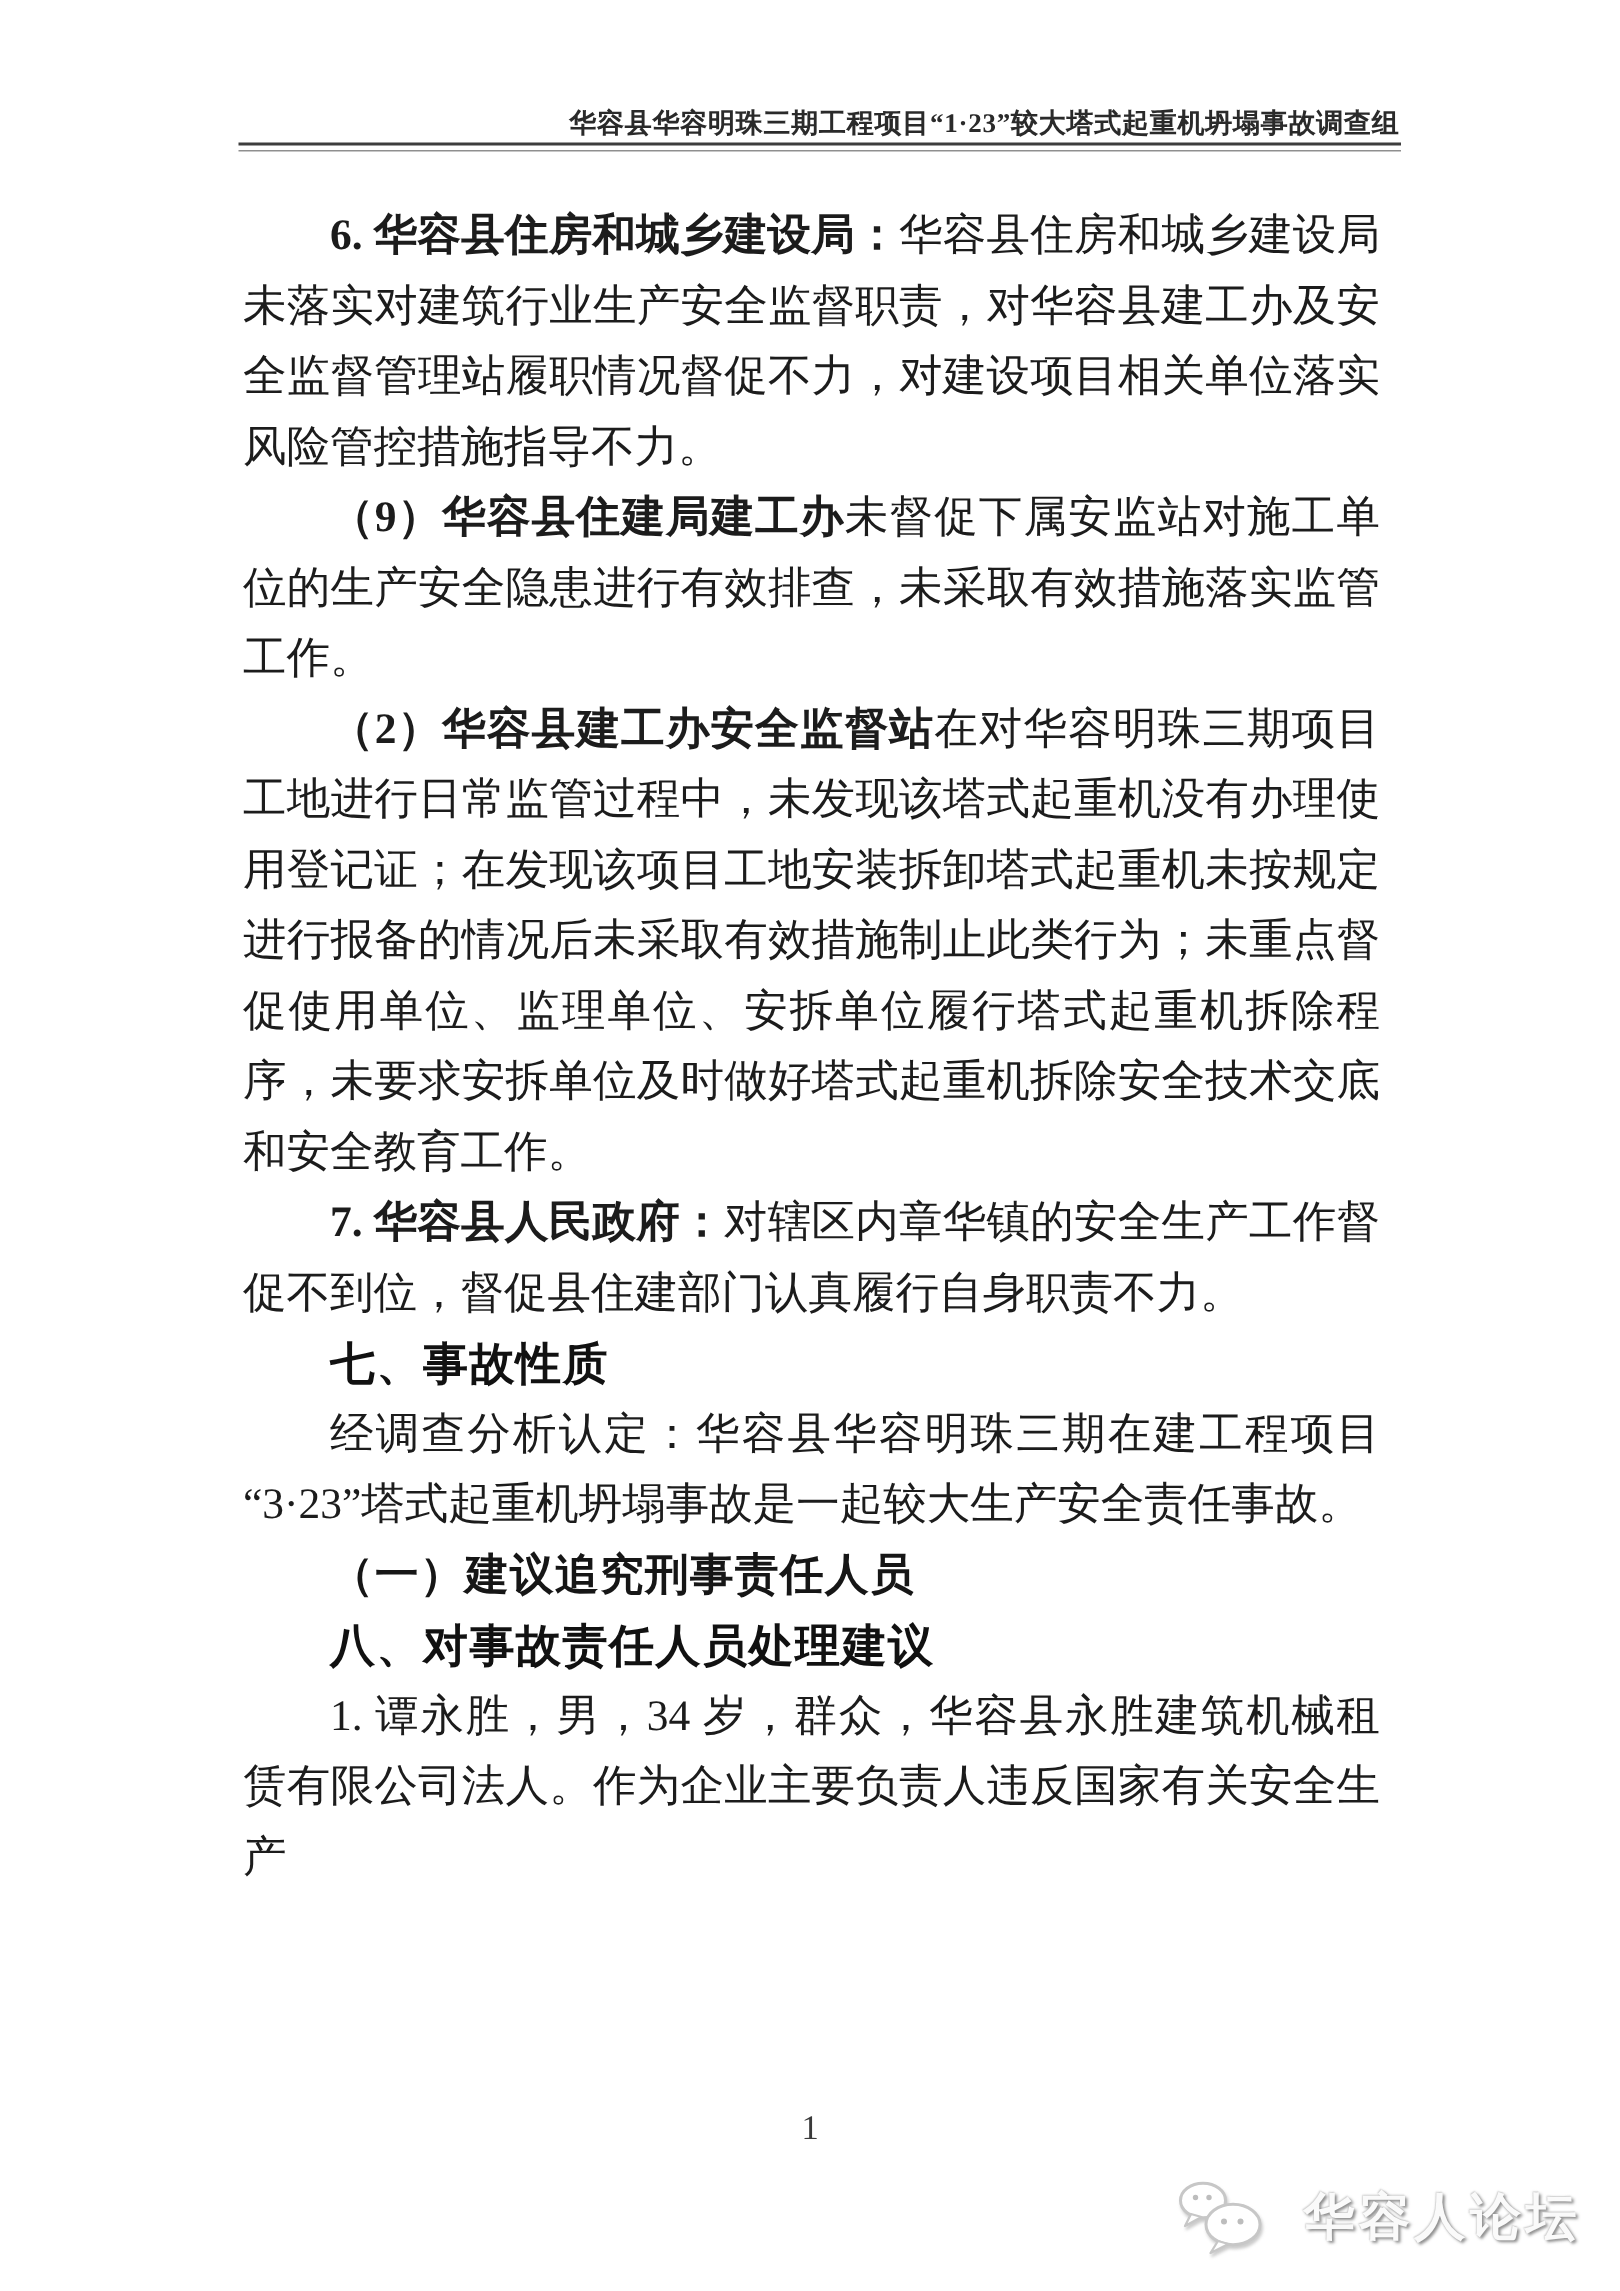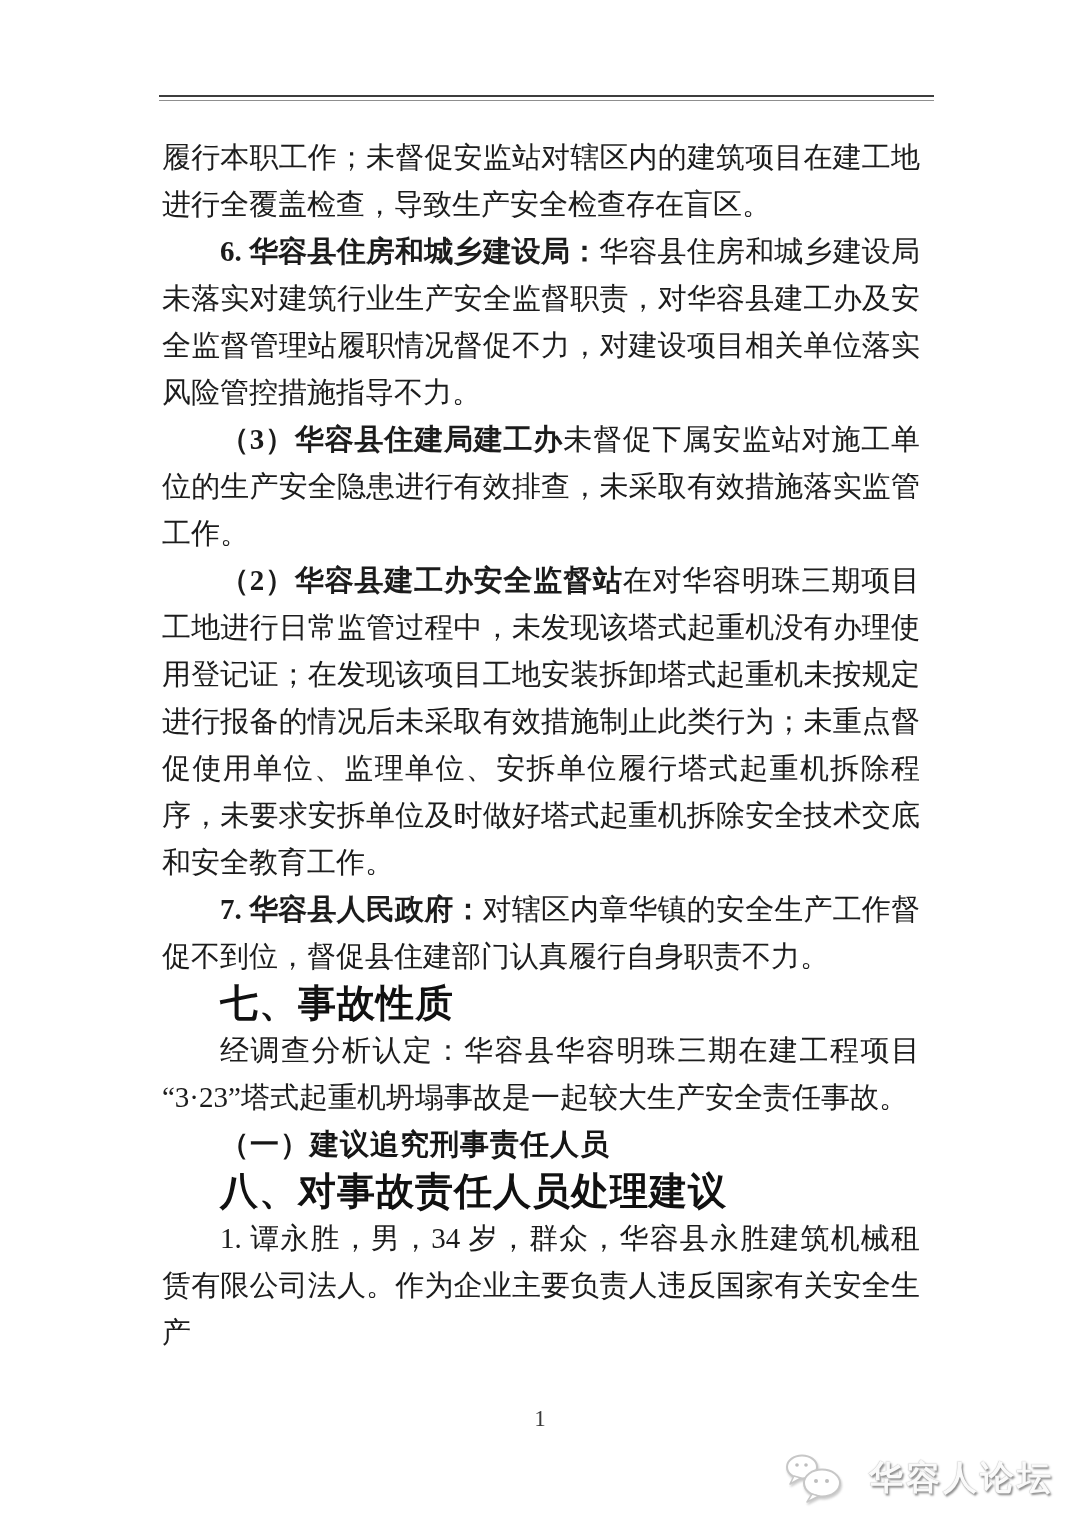--- a/index.html
+++ b/index.html
@@ -32,21 +32,21 @@
   .body-text{
     position:absolute;top:134px;left:162px;width:758px;
     font-size:29px;line-height:47px;
     text-align:justify;
   }
   p.para{margin:0;padding:0;}
   p.indent{text-indent:58px;}
   .run.bold{font-weight:bold;}
   p.heading-sans{
     font-family:"Liberation Sans","DejaVu Sans",sans-serif;
-    font-weight:bold;font-size:38px;color:#111;
+    font-weight:bold;font-size:30px;color:#111;
     letter-spacing:1px;
   }
   p.heading-serif{font-weight:bold;color:#161616;letter-spacing:1px;}
 
   
   .page-number{
     position:absolute;top:1406px;left:0;width:1080px;
     text-align:center;
     font-size:23px;color:#3a3a3a;
     font-family:"Liberation Serif","DejaVu Serif",serif;
@@ -69,27 +69,27 @@
                 -0.5px -0.5px 1px rgba(170,170,170,0.45),
                 0 0 1px rgba(150,150,150,0.5);
     white-space:nowrap;
   }
 </style>
 </head>
 <body>
 
 <div class="page">
 
+  <div class="header-title">华容县华容明珠三期工程项目“1·23”较大塔式起重机坍塌事故调查组</div>
 
   <div class="header-rule"></div>
 
   <main class="body-text">
-      <p class="para body"><span class="run">履行本职工作；未督促安监站对辖区内的建筑项目在建工地进行全覆盖检查，导致生产安全检查存在盲区。</span></p>
       <p class="para body indent"><span class="run bold">6. 华容县住房和城乡建设局：</span><span class="run">华容县住房和城乡建设局未落实对建筑行业生产安全监督职责，对华容县建工办及安全监督管理站履职情况督促不力，对建设项目相关单位落实风险管控措施指导不力。</span></p>
-      <p class="para body indent"><span class="run bold">（3）华容县住建局建工办</span><span class="run">未督促下属安监站对施工单位的生产安全隐患进行有效排查，未采取有效措施落实监管工作。</span></p>
+      <p class="para body indent"><span class="run bold">（9）华容县住建局建工办</span><span class="run">未督促下属安监站对施工单位的生产安全隐患进行有效排查，未采取有效措施落实监管工作。</span></p>
       <p class="para body indent"><span class="run bold">（2）华容县建工办安全监督站</span><span class="run">在对华容明珠三期项目工地进行日常监管过程中，未发现该塔式起重机没有办理使用登记证；在发现该项目工地安装拆卸塔式起重机未按规定进行报备的情况后未采取有效措施制止此类行为；未重点督促使用单位、监理单位、安拆单位履行塔式起重机拆除程序，未要求安拆单位及时做好塔式起重机拆除安全技术交底和安全教育工作。</span></p>
       <p class="para body indent"><span class="run bold">7. 华容县人民政府：</span><span class="run">对辖区内章华镇的安全生产工作督促不到位，督促县住建部门认真履行自身职责不力。</span></p>
       <p class="para heading-sans indent"><span class="run bold">七、事故性质</span></p>
       <p class="para body indent"><span class="run">经调查分析认定：华容县华容明珠三期在建工程项目“3·23”塔式起重机坍塌事故是一起较大生产安全责任事故。</span></p>
       <p class="para heading-serif indent"><span class="run bold">（一）建议追究刑事责任人员</span></p>
       <p class="para heading-sans indent"><span class="run bold">八、对事故责任人员处理建议</span></p>
       <p class="para body indent"><span class="run">1. 谭永胜，男，34 岁，群众，华容县永胜建筑机械租赁有限公司法人。作为企业主要负责人违反国家有关安全生产</span></p>
     </main>
 
   <div class="page-number">1</div>

